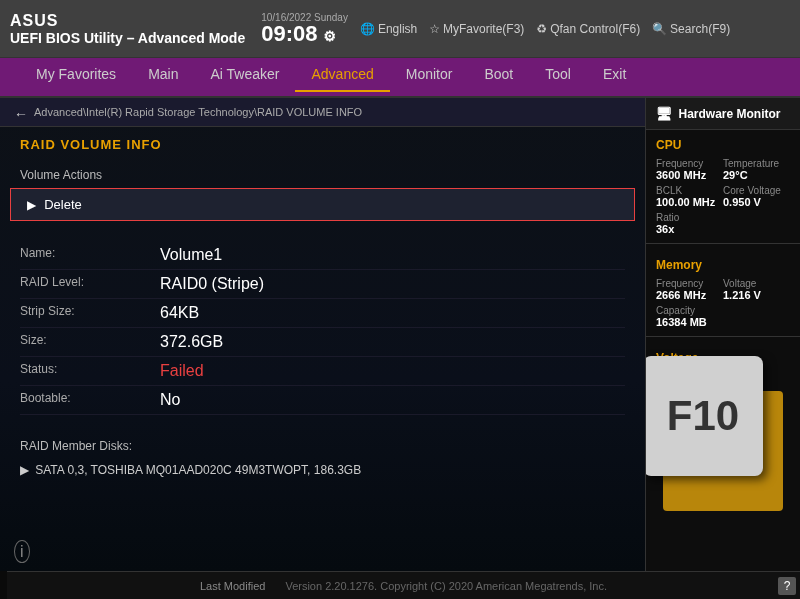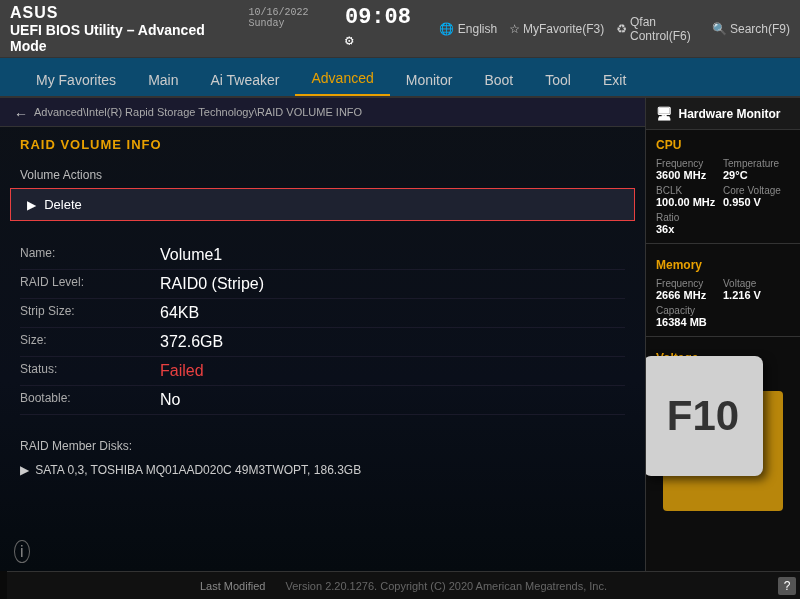--- a/index.html
+++ b/index.html
@@ -33,23 +33,22 @@
       font-size: 16px;
       letter-spacing: 1px;
     }
     #bios-title {
       color: #fff;
       font-size: 14px;
       font-weight: bold;
     }
     #datetime-area {
       display: flex;
-      flex-direction: row;
+      flex-direction: column;
       margin-right: 16px;
-      font-family: Liberation Mono, monospace;
     }
     #date-text {
       color: #aaa;
       font-size: 10px;
     }
     #time-text {
       color: #fff;
       font-size: 22px;
       font-weight: bold;
       line-height: 1;
@@ -63,24 +62,24 @@
     }
     .top-icon-item {
       display: flex;
       align-items: center;
       gap: 3px;
       cursor: pointer;
     }
 
     
     #nav-bar {
-      background: #0c4a6e;
+      background: #701a75;
       height: 40px;
       display: flex;
-      align-items: flex-end;
+      align-items: flex-start;
       padding: 0 20px;
       border-bottom: 2px solid #333;
     }
     .nav-item {
       color: #ccc;
       padding: 8px 16px;
       cursor: pointer;
       font-size: 14px;
       font-weight: 500;
     }

